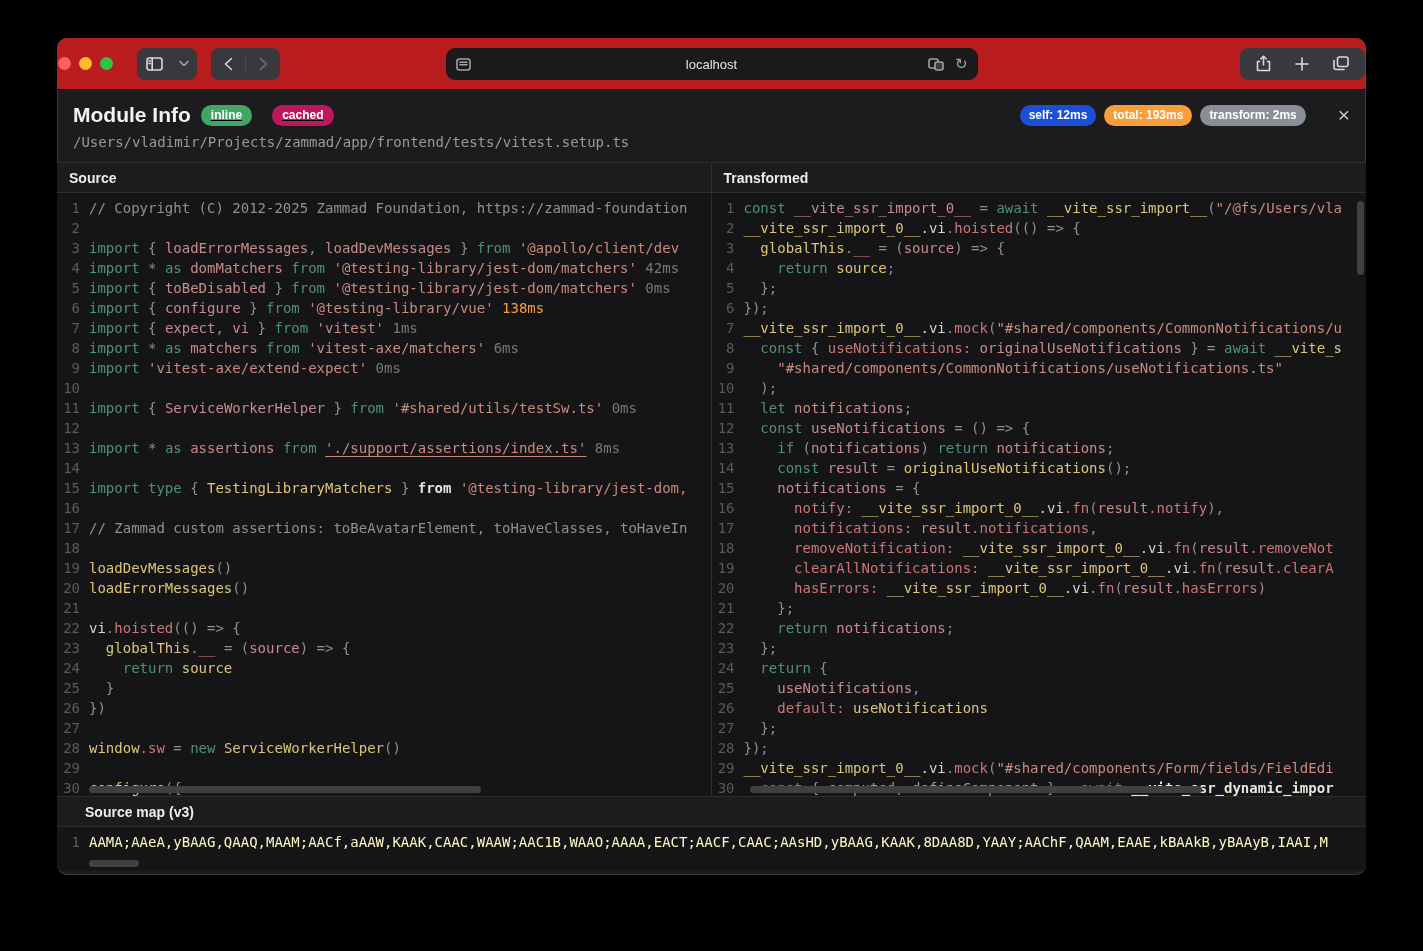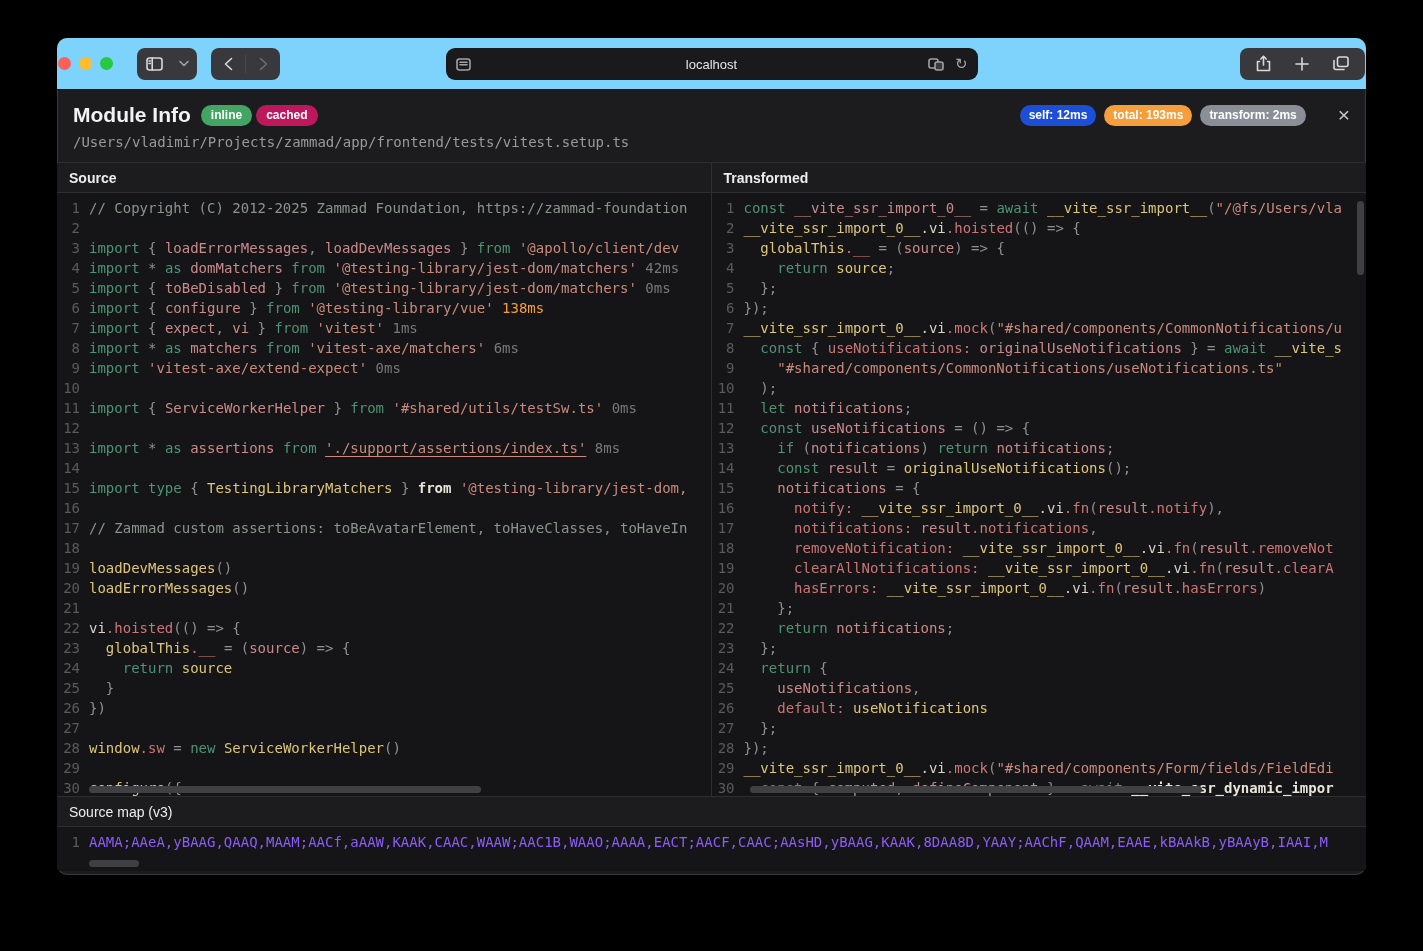--- a/index.html
+++ b/index.html
@@ -9,21 +9,21 @@
     font-family:"Liberation Sans", sans-serif;
     position:relative; overflow:hidden;
   }
   .window {
     position:absolute; left:57px; top:38px; width:1309px; height:837px;
     background:#1c1c1e; border-radius:10px; overflow:hidden;
     box-shadow: inset 0 0 0 1px #3a3a3c;
   }
   
   .titlebar {
-    height:52px; background:#7dd3fc; display:flex; align-items:center;
+    height:52px; background:#b91c1c; display:flex; align-items:center;
     padding:0 1px; position:relative; border-bottom:1px solid #121214;
   }
   .lights { display:flex; gap:8px; margin-right:24px; }
   .dot { width:13px; height:13px; border-radius:50%; }
   .tb-pill {
     background:#39393d; border-radius:8px; height:32px;
     display:flex; align-items:center; margin-right:14px;
   }
   .tb-btn { width:34px; height:32px; display:flex; align-items:center; justify-content:center; }
   .tb-sep { width:1px; height:18px; background:#4b4b4f; }
@@ -78,30 +78,30 @@
   .tc  { color:var(--c-c);margin-top:20px; }
   .tt  { color:var(--c-t); }
   .tth { color:var(--c-th);margin-top:16px; }
   .tb2 { color:var(--c-b); font-weight:700; }
   .hthumb { position:absolute; height:7px; border-radius:4px; background:#404043; bottom:3px; }
   .hthumb.src { left:32px; width:392px; }
   .hthumb.tr  { left:38px; width:452px; }
   .vthumb { position:absolute; width:7px; border-radius:4px; background:#404043; right:2px; top:8px; height:74px; }
   
   .smap-header {
-    height:31px; display:flex; align-items:center; padding:0 12px;
-    font-size:14px; font-weight:400; color:#ededee;
+    height:31px; display:flex; align-items:center; padding:0 28px;
+    font-size:14px; font-weight:700; color:#ededee;
     background:#1c1c1e; border-top:1px solid #2e2e30; border-bottom:1px solid #2e2e30;
   }
   .smap-body {
     height:44px; background:#151517; position:relative; padding-top:5px;
     font-family:"DejaVu Sans Mono", monospace; font-size:14px; line-height:20px; overflow:hidden;
   }
   .smap-line { display:flex; }
-  .smap-map { white-space:pre; color:#8b5cf6; }
+  .smap-map { white-space:pre; color:#fef9c3; }
   .smap-thumb { position:absolute; left:32px; bottom:4px; width:50px; height:7px; border-radius:4px; background:#404043; }
 </style>
 </head>
 <body>
 
 <div class="window">
 
   <div class="titlebar">
     <div class="lights">
         <span class="dot" style="background: rgb(255, 95, 87);"></span>
@@ -168,21 +168,21 @@
       <svg class="ic" width="16" height="15" viewBox="0 0 16 15">
         <rect x="4.5" y="1" width="10.5" height="9.5" rx="2"></rect>
         <path d="M11 13.5 H3 a2 2 0 0 1 -2 -2 V4.5"></path>
       </svg>
     </div>
   </div>
 
   <div class="mod-header">
     <div class="mod-row1">
       <span class="mod-title">Module Info</span>
-      <span id="badges" style="display:flex;gap:4px;">
+      <span id="badges" style="display:flex;gap:20px;text-decoration:underline;">
           <span class="badge" style="background: rgb(67, 165, 100);">inline</span>
           <span class="badge" style="background: #be185d;">cached</span>
         </span>
       <span class="timings" id="timings">
           <span class="pill-timing" style="background: #1d4ed8;">self: 12ms</span>
           <span class="pill-timing" style="background: rgb(245, 158, 59);">total: 193ms</span>
           <span class="pill-timing" style="background: rgb(138, 143, 151);">transform: 2ms</span>
         </span>
       <span class="close-x">×</span>
     </div>

